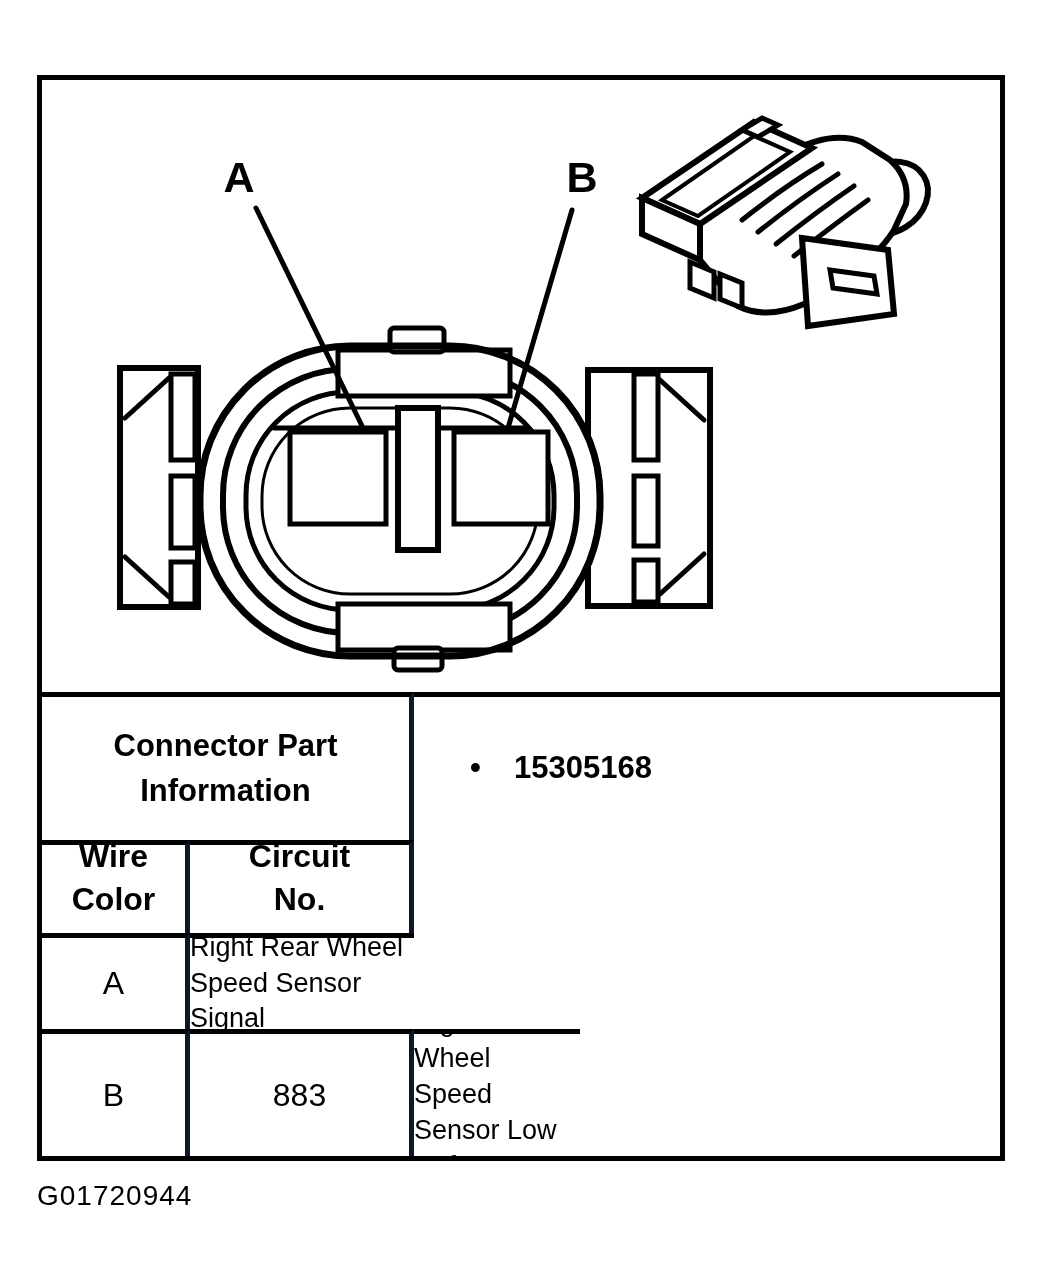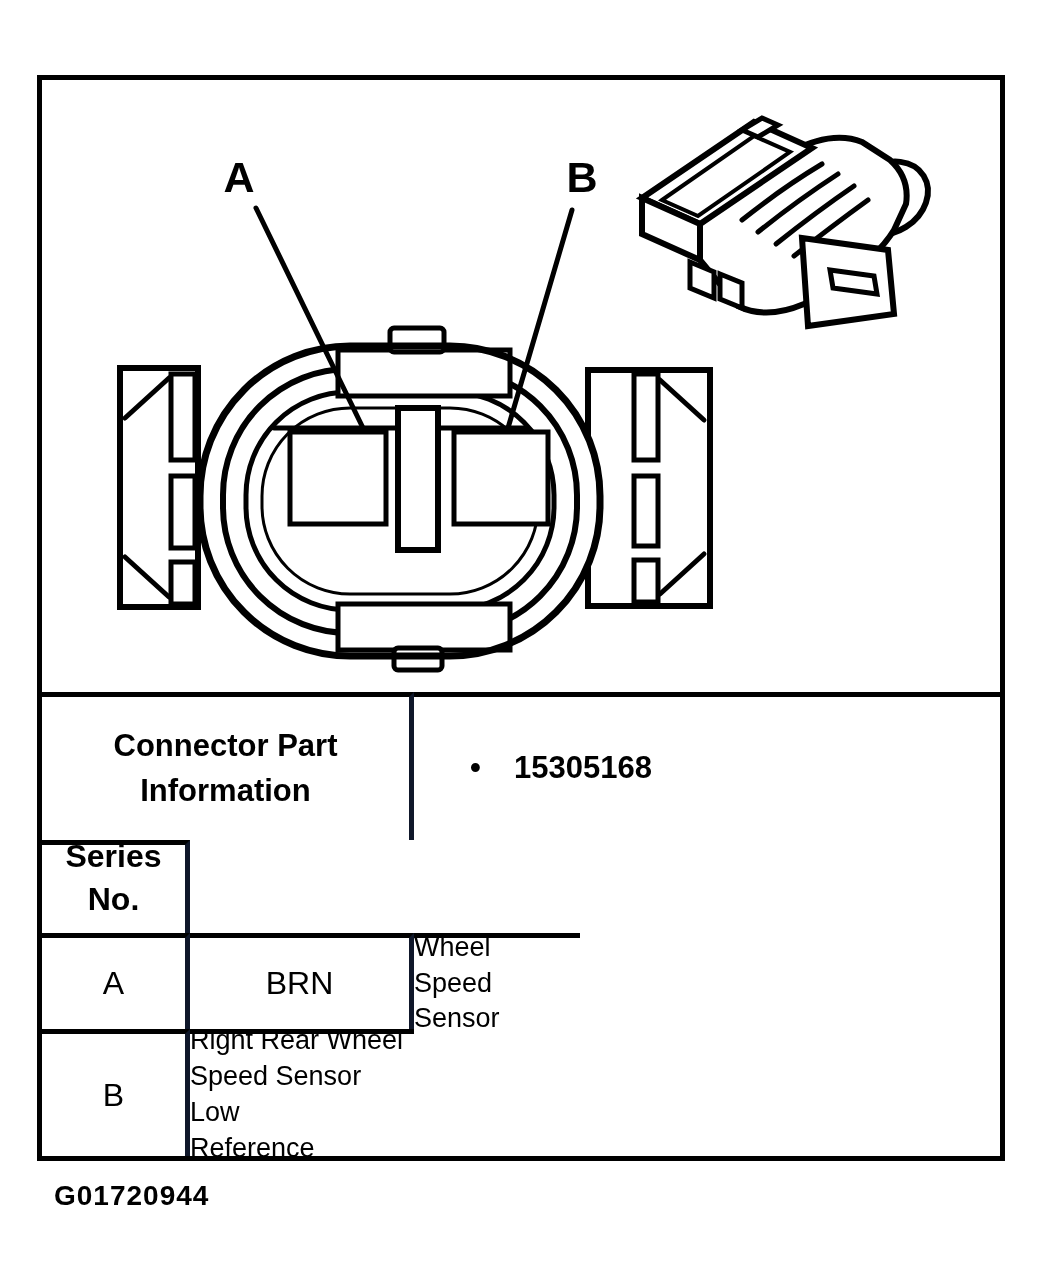--- a/index.html
+++ b/index.html
@@ -57,21 +57,21 @@
     align-items:flex-end;padding-bottom:12px;
   }
   .data{font-size:32px;}
   .fn{
     justify-content:flex-start;text-align:left;
     padding-left:0;font-size:27px;line-height:1.33;
   }
 
   .footer{
     position:absolute;left:37px;top:1180px;
-    font-size:28px;font-weight:bold;letter-spacing:1px;margin-left:17px;
+    font-size:28px;font-weight:normal;letter-spacing:1px;
   }
 </style>
 </head>
 <body>
 
 <div class="page">
 
   <div class="frame">
 
     <div class="diagram">
@@ -151,37 +151,41 @@
         <div class="partinfo-label pre">Connector Part
 Information</div>
       </div>
       <div class="cell bullets span34">
         <div class="bullet">
           <span class="pre">15305168</span>
         </div>
       </div>
 
       <div class="cell br hdr" style="grid-row:2">
-        <span class="pre">Series
+        <span class="pre">Wire
+Color</span>
+      </div>
+      <div class="cell br hdr" style="grid-row:2">
+        <span class="pre">Circuit
 No.</span>
       </div>
 
       <div class="cell br data" style="grid-row:3">
         <span>A</span>
-      </div>
-      <div class="cell br data" style="grid-row:3">
-        <span>BRN</span>
       </div>
       <div class="cell fn" style="grid-row:3">
         <span class="pre">Right Rear Wheel
 Speed Sensor Signal</span>
       </div>
 
       <div class="cell br data" style="grid-row:4">
         <span>B</span>
+      </div>
+      <div class="cell br data" style="grid-row:4">
+        <span>883</span>
       </div>
       <div class="cell fn" style="grid-row:4">
         <span class="pre">Right Rear Wheel
 Speed Sensor Low
 Reference</span>
       </div>
 
     </div>
   </div>
 

